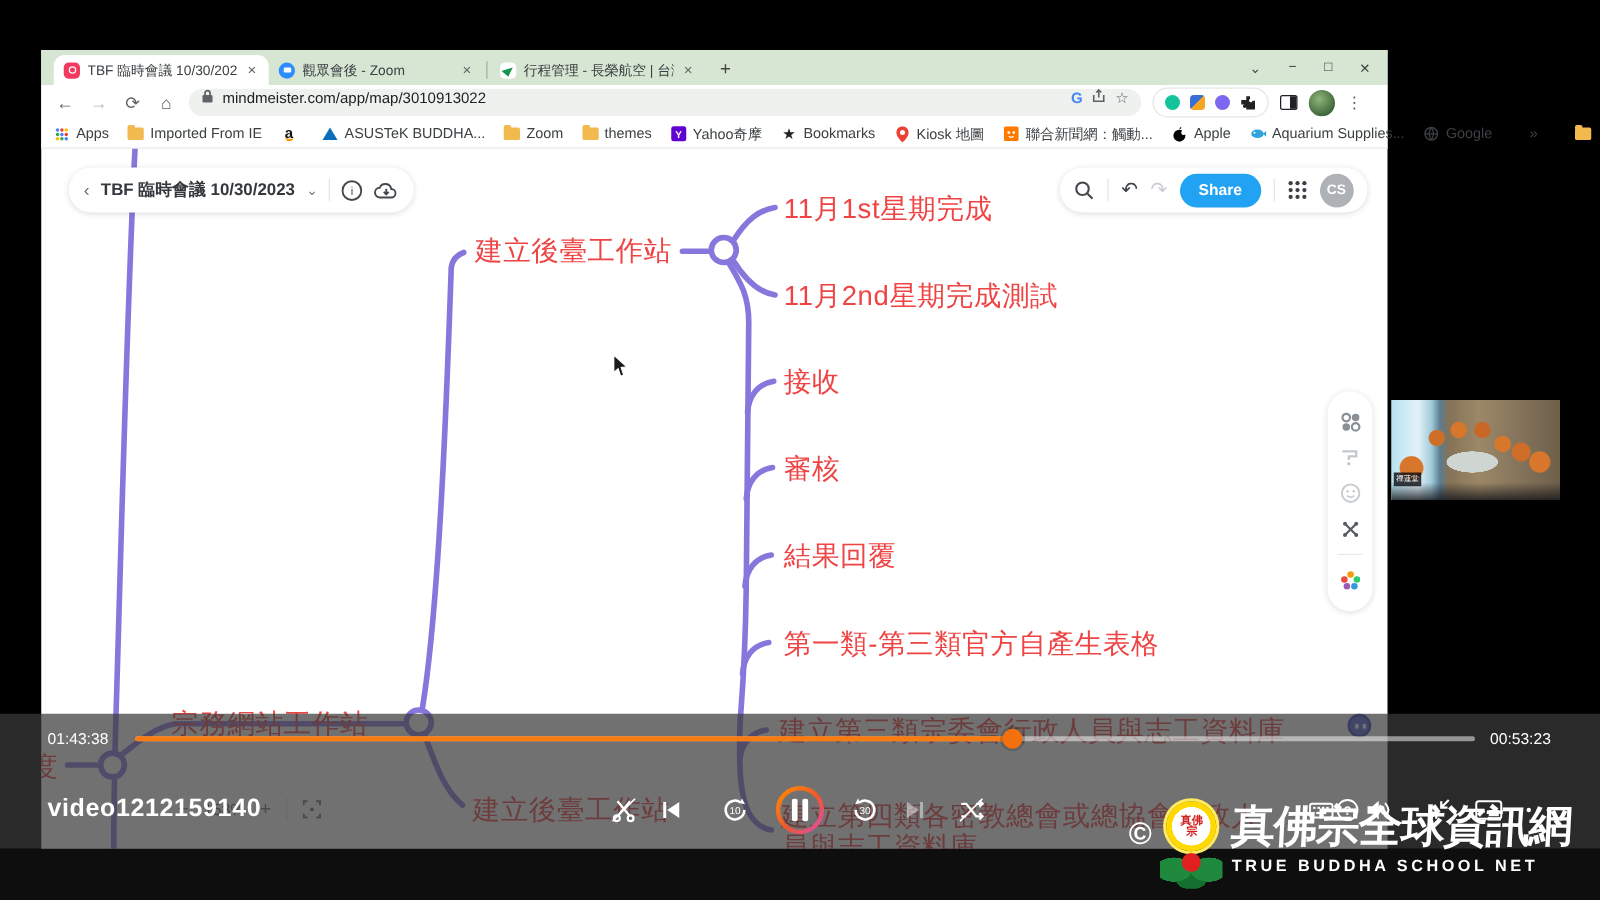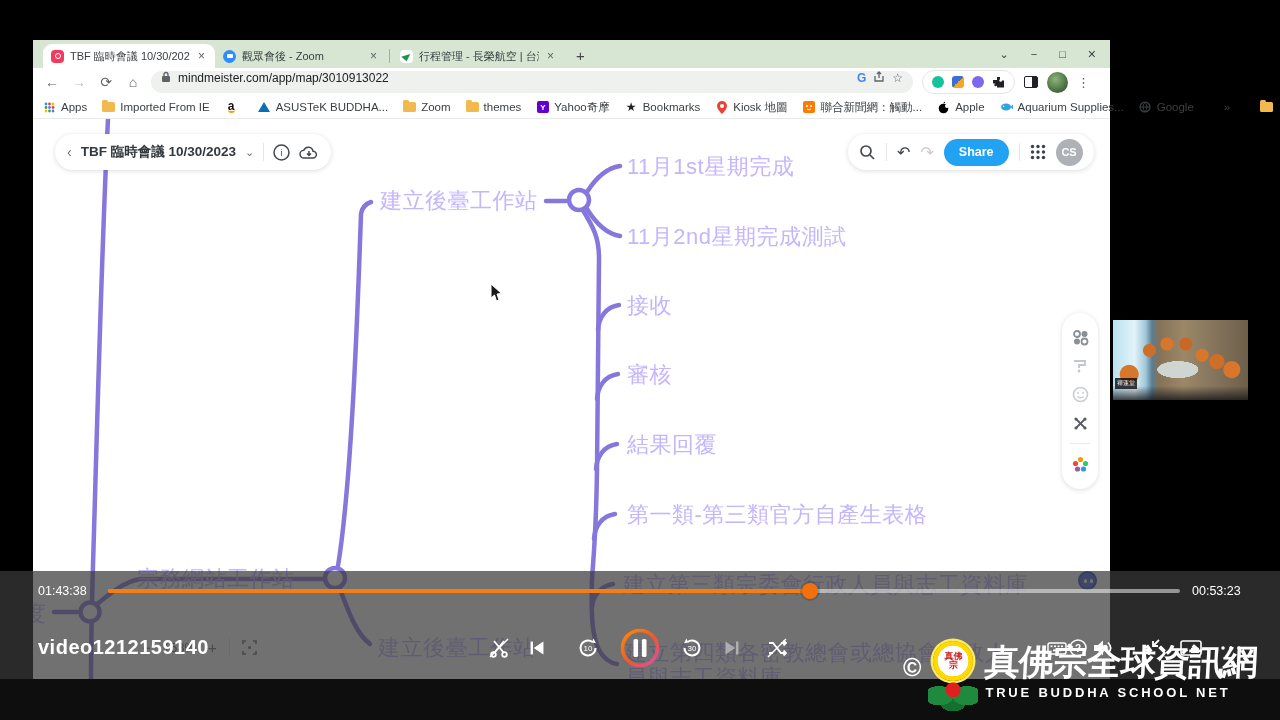--- a/index.html
+++ b/index.html
@@ -40,21 +40,21 @@
   .bm { display:flex; align-items:center; gap:5px; white-space:nowrap; }
   .bmic { width:13px; height:13px; flex:none; display:flex; align-items:center; justify-content:center; }
   .folder { width:13px; height:10px; background:#f2b94e; border-radius:1.5px; position:relative; }
   .folder::before { content:""; position:absolute; top:-2px; left:0; width:6px; height:3px; background:#f2b94e; border-radius:1.5px 1.5px 0 0; }
   .bm-spacer { flex:1; }
   .bmdiv { width:1px; height:14px; background:#dadce0; }
 
   
   .maplayer { position:absolute; inset:0; clip-path:inset(119px 170px 41px 33px); }
   .mapsvg { position:absolute; inset:0; }
-  .node { position:absolute; font-size:22px; color:#c4b5fd; white-space:nowrap; letter-spacing:0.5px; }
+  .node { position:absolute; font-size:22px; color:#ef4444; white-space:nowrap; letter-spacing:0.5px; }
   .node.wrap { white-space:normal; width:404px; line-height:25px; }
 
   .pill { position:absolute; background:#fff; border-radius:20px; box-shadow:0 1px 5px rgba(0,0,0,.14); display:flex; align-items:center; }
   .mm-left { left:55px; top:134px; height:36px; padding:0 12px; gap:9px; }
   .mm-left .t { font-size:13.5px; font-weight:bold; color:#33383d; }
   .mm-left .chev { color:#6b7076; font-size:11px; }
   .vdiv { width:1px; height:18px; background:#e4e6e8; }
   .mm-right { left:848px; top:134px; height:36px; padding:0 11px; gap:10px; }
   .sharebtn { background:#22a2f2; color:#fff; font-weight:bold; font-size:12.5px; border:none; border-radius:14px; height:27px; padding:0 15px; }
   .cs { width:27px; height:27px; border-radius:50%; background:#aeb2b6; color:#fff; font-size:11px; font-weight:bold; display:flex; align-items:center; justify-content:center; }

